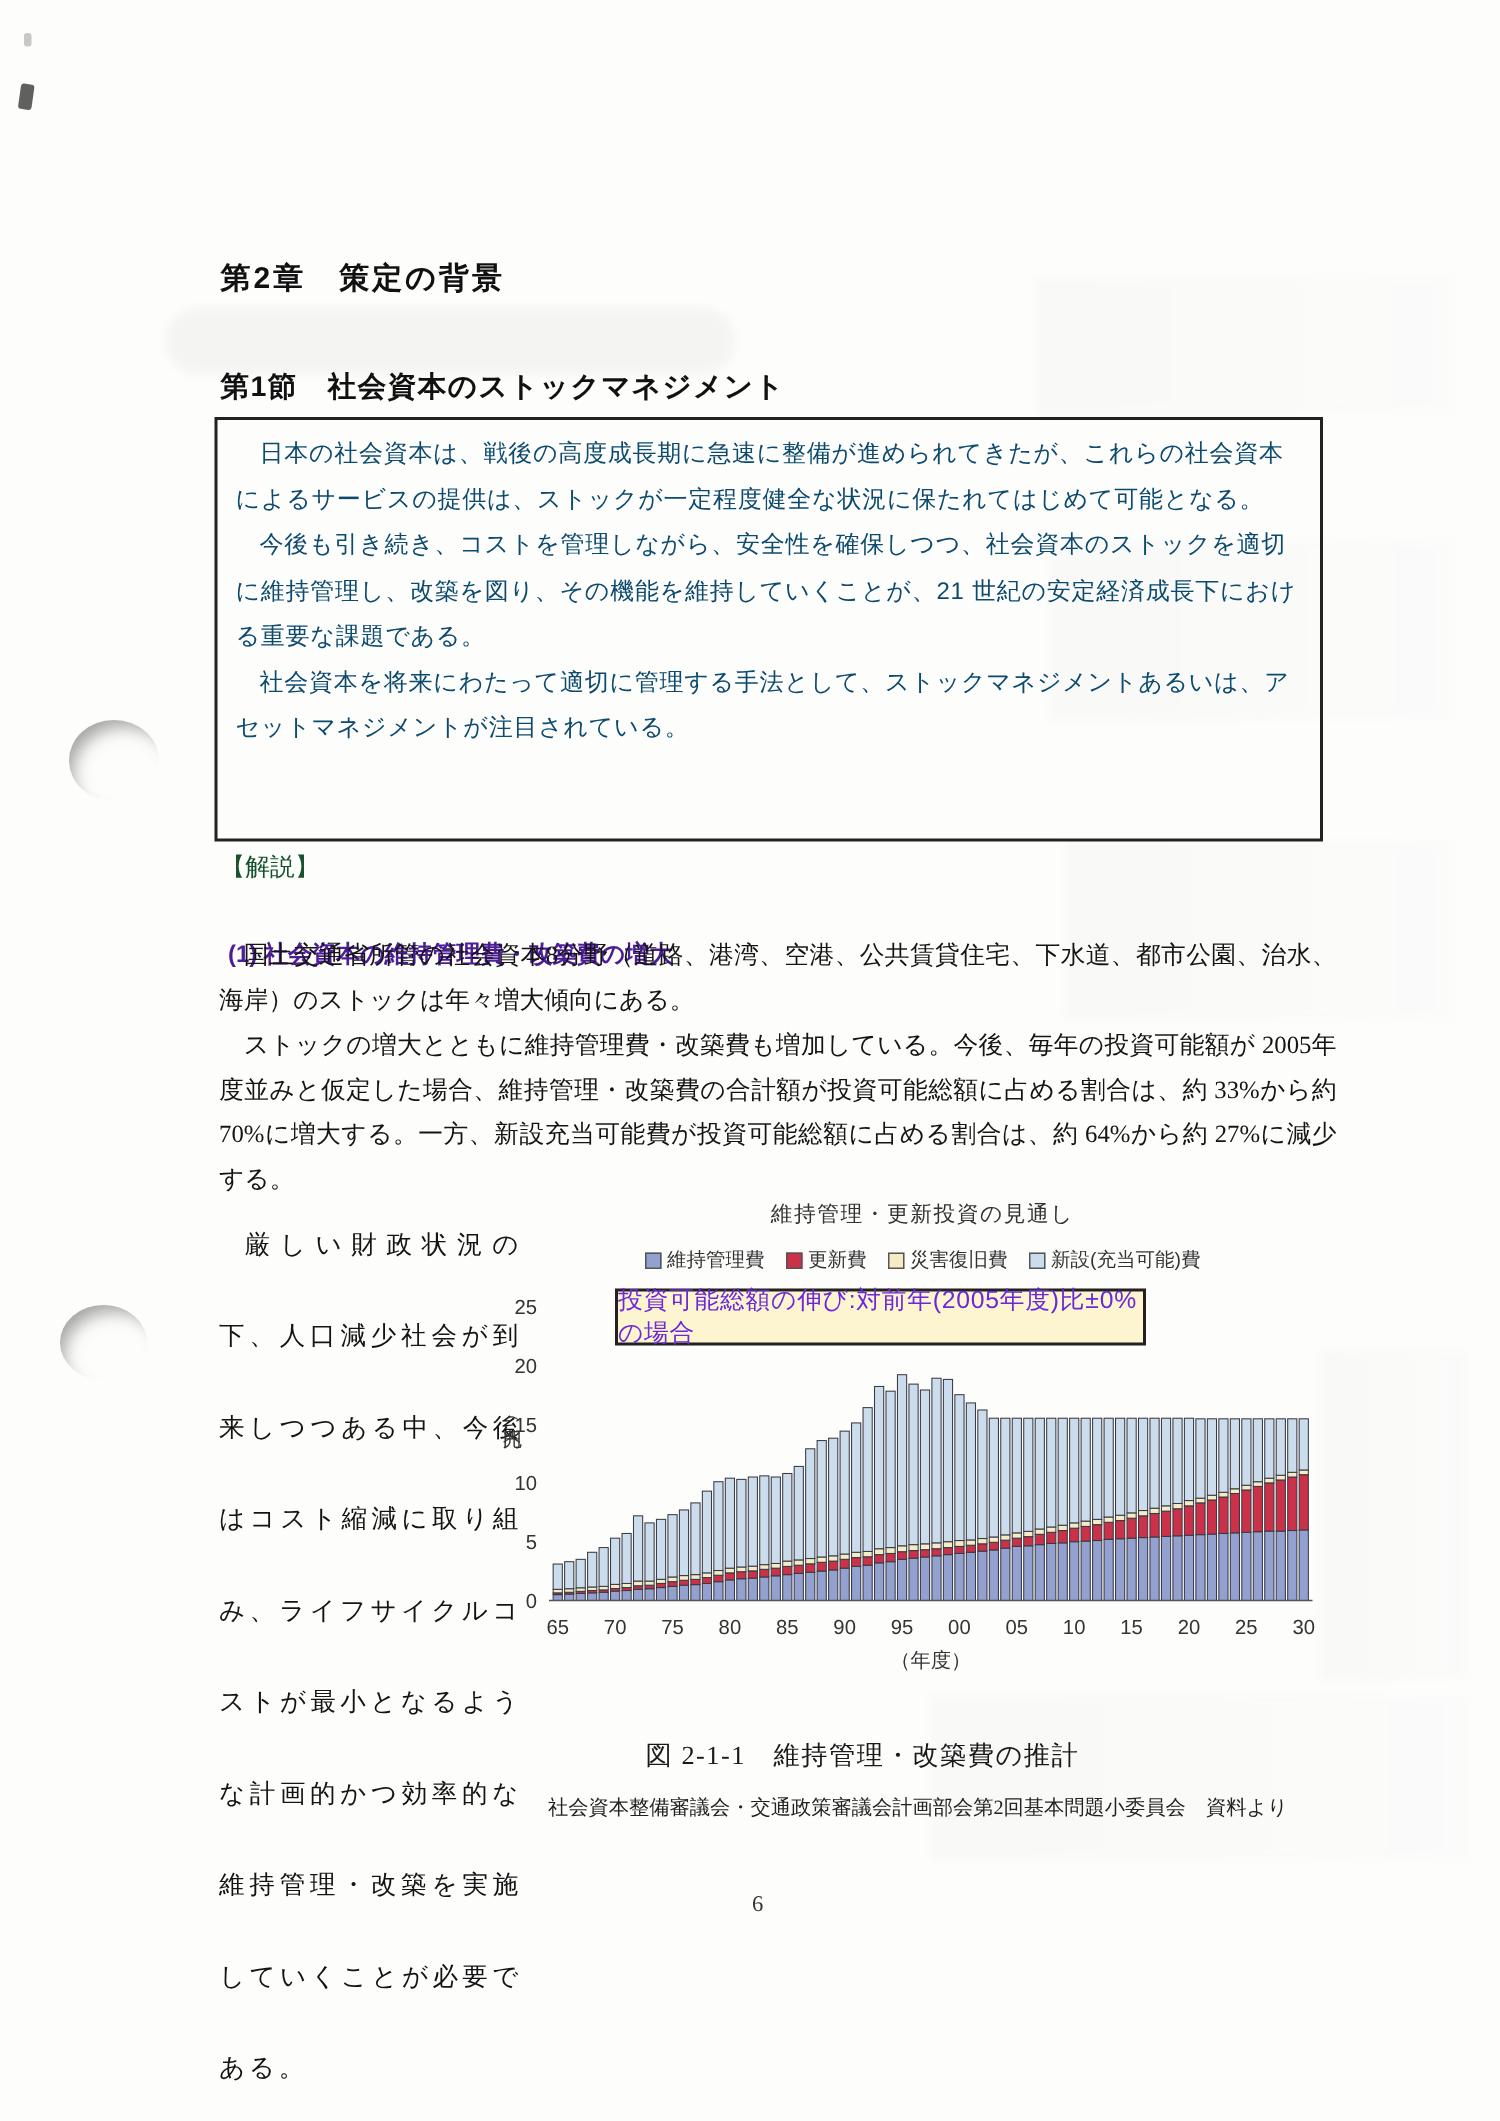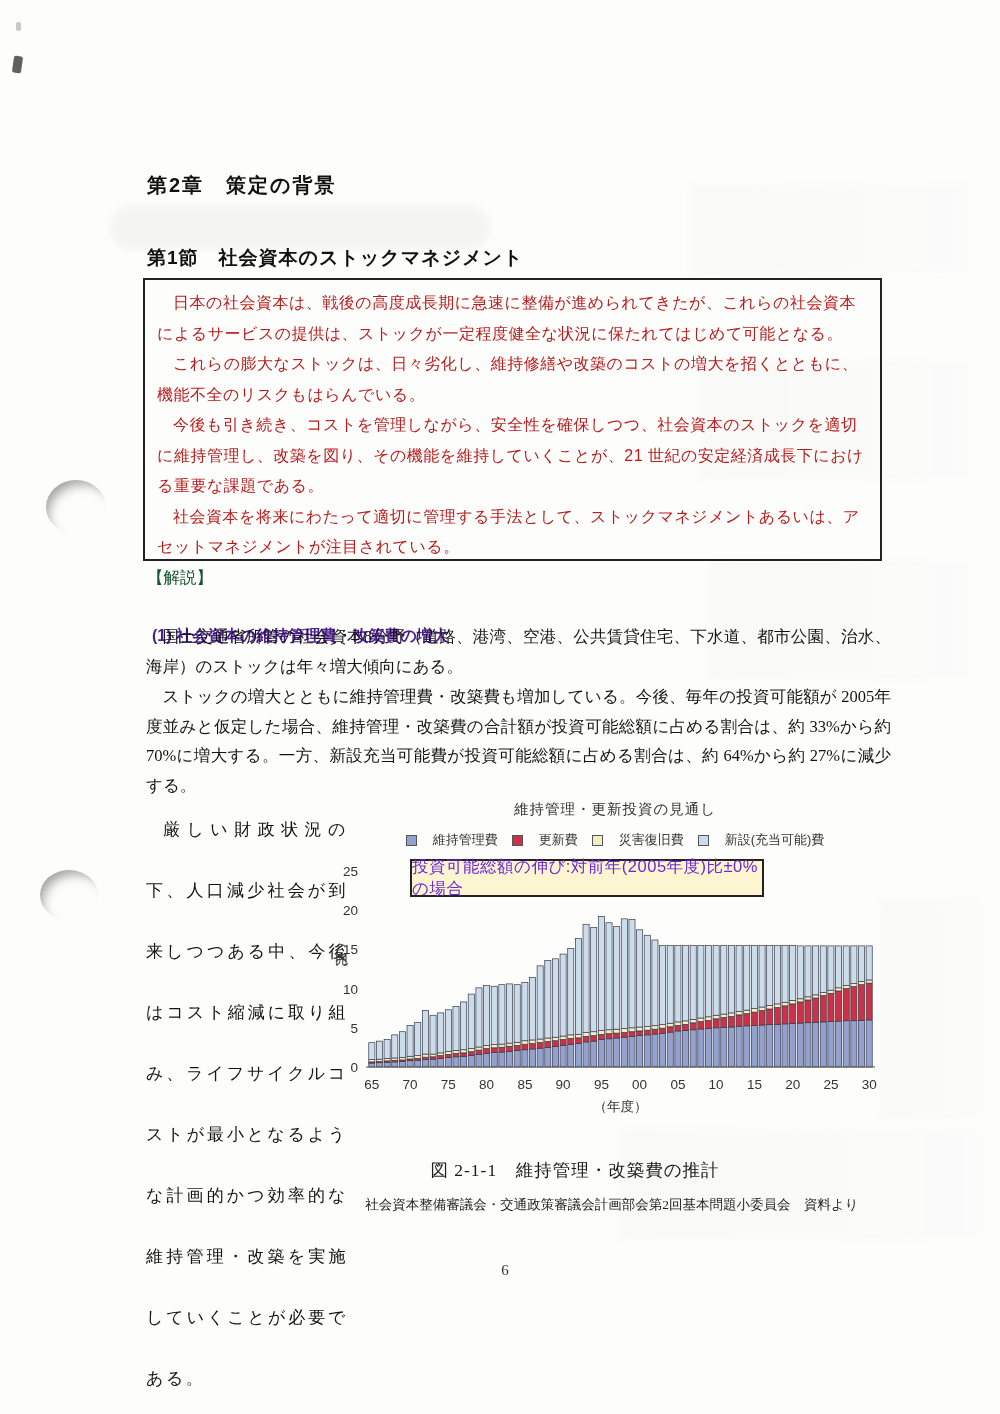--- a/index.html
+++ b/index.html
@@ -15,21 +15,21 @@
     font-weight:bold; font-size:20px; letter-spacing:2px; color:#111;
   }
   .section-title {
     left:147px; top:245px; font-family:"Liberation Sans","DejaVu Sans",sans-serif;
     font-weight:bold; font-size:19px; letter-spacing:1px; color:#111;
   }
   .summary-box {
     left:143px; top:278px; width:739px; height:283px;
     border:2px solid #222; padding:8px 13px 6px 12px;
     font-family:"Liberation Sans","DejaVu Sans",sans-serif;
-    font-size:16px; line-height:30.5px; color:#b91c1c;
+    font-size:16px; line-height:30.5px; color:#0c4a6e;
   }
   .summary-box p { text-indent:1em; letter-spacing:0.5px; }
   .kaisetsu {
     left:147px; top:567px; font-family:Liberation Serif, serif;
     font-size:16.5px; color:#14532d;
   }
   .item-heading {
     left:152px; top:596px; font-family:"Liberation Sans","DejaVu Sans",sans-serif;
     font-weight:bold; font-size:16px; color:#4c1d95;margin-top:30px;
   }
@@ -44,21 +44,21 @@
   .chart-title {
     left:345px; top:800px; width:540px; text-align:center;
     font-family:"Liberation Sans","DejaVu Sans",sans-serif;
     font-size:14.5px; color:#333; letter-spacing:1px;
   }
   .legend-row {
     left:345px; top:831px; width:540px; display:flex; justify-content:center;
     gap:14px; font-family:"Liberation Sans","DejaVu Sans",sans-serif;
     font-size:13px; color:#333; align-items:center;
   }
-  .legend-item { display:flex; align-items:center; gap:16px; }
+  .legend-item { display:flex; align-items:center; gap:4px; }
   .legend-swatch { width:11px; height:11px; border:1px solid #555; display:inline-block; }
   .annotation-box {
     left:410px; top:859px; width:354px; height:38px;
     background:#fcf5d0; border:2px solid #222; z-index:5;
     display:flex; align-items:center; justify-content:center;
     font-family:"Liberation Sans","DejaVu Sans",sans-serif;
     font-size:16.5px; color:#6d28d9; letter-spacing:0.5px;
   }
   .y-unit {
     left:332px; top:940px; writing-mode:vertical-rl; font-size:13px; color:#333;
@@ -93,21 +93,20 @@
   <div class="abs bleed" style="left:700px; top:360px; width:270px; height:120px;"></div>
   <div class="abs bleed" style="left:710px; top:560px; width:260px; height:120px;"></div>
   <div class="abs bleed" style="left:880px; top:900px; width:100px; height:220px;"></div>
   <div class="abs bleed" style="left:620px; top:1130px; width:360px; height:110px;"></div>
 
   <div class="abs chapter-title">第2章　策定の背景</div>
   <div class="abs section-title">第1節　社会資本のストックマネジメント</div>
 
   <div class="abs summary-box">
     <p>日本の社会資本は、戦後の高度成長期に急速に整備が進められてきたが、これらの社会資本によるサービスの提供は、ストックが一定程度健全な状況に保たれてはじめて可能となる。</p>
-    <p>これらの膨大なストックは、日々劣化し、維持修繕や改築のコストの増大を招くとともに、機能不全のリスクもはらんでいる。</p>
     <p>今後も引き続き、コストを管理しながら、安全性を確保しつつ、社会資本のストックを適切に維持管理し、改築を図り、その機能を維持していくことが、21 世紀の安定経済成長下における重要な課題である。</p>
     <p>社会資本を将来にわたって適切に管理する手法として、ストックマネジメントあるいは、アセットマネジメントが注目されている。</p>
   </div>
 
   <div class="abs kaisetsu">【解説】</div>
   <div class="abs item-heading">(1) 社会資本の維持管理費・改築費の増大</div>
   <div class="abs body-para para-a">国土交通省所管の社会資本8分野（道路、港湾、空港、公共賃貸住宅、下水道、都市公園、治水、海岸）のストックは年々増大傾向にある。</div>
   <div class="abs body-para para-b">ストックの増大とともに維持管理費・改築費も増加している。今後、毎年の投資可能額が 2005年度並みと仮定した場合、維持管理・改築費の合計額が投資可能総額に占める割合は、約 33%から約 70%に増大する。一方、新設充当可能費が投資可能総額に占める割合は、約 64%から約 27%に減少する。</div>
   <div class="abs side-col">厳しい財政状況の下、人口減少社会が到来しつつある中、今後はコスト縮減に取り組み、ライフサイクルコストが最小となるような計画的かつ効率的な維持管理・改築を実施していくことが必要である。</div>
 

